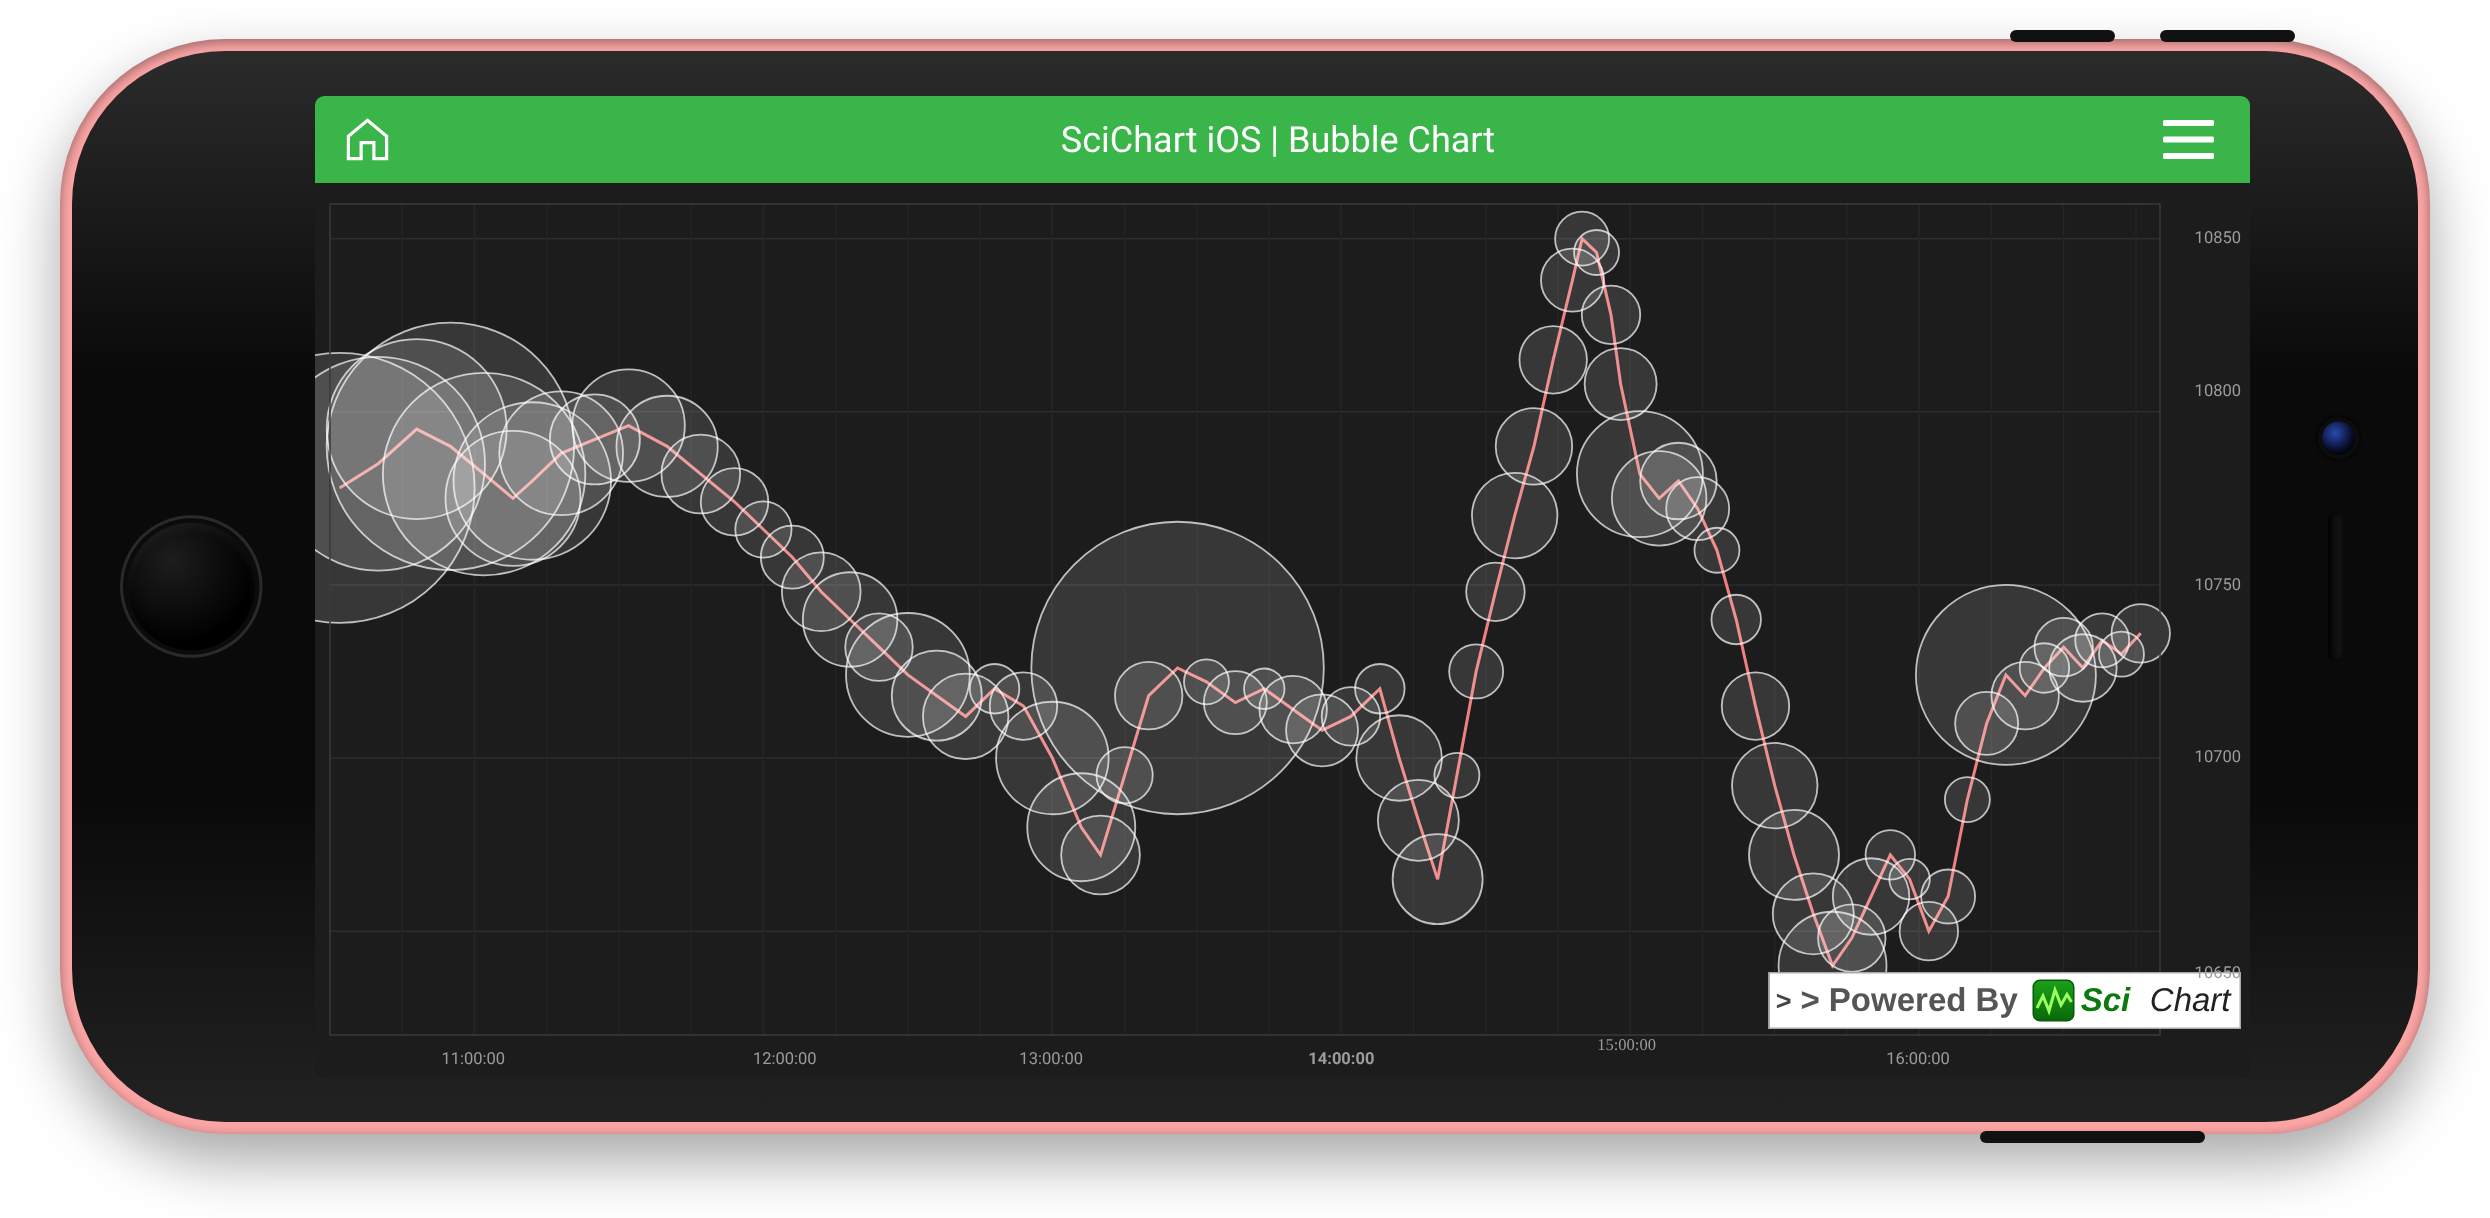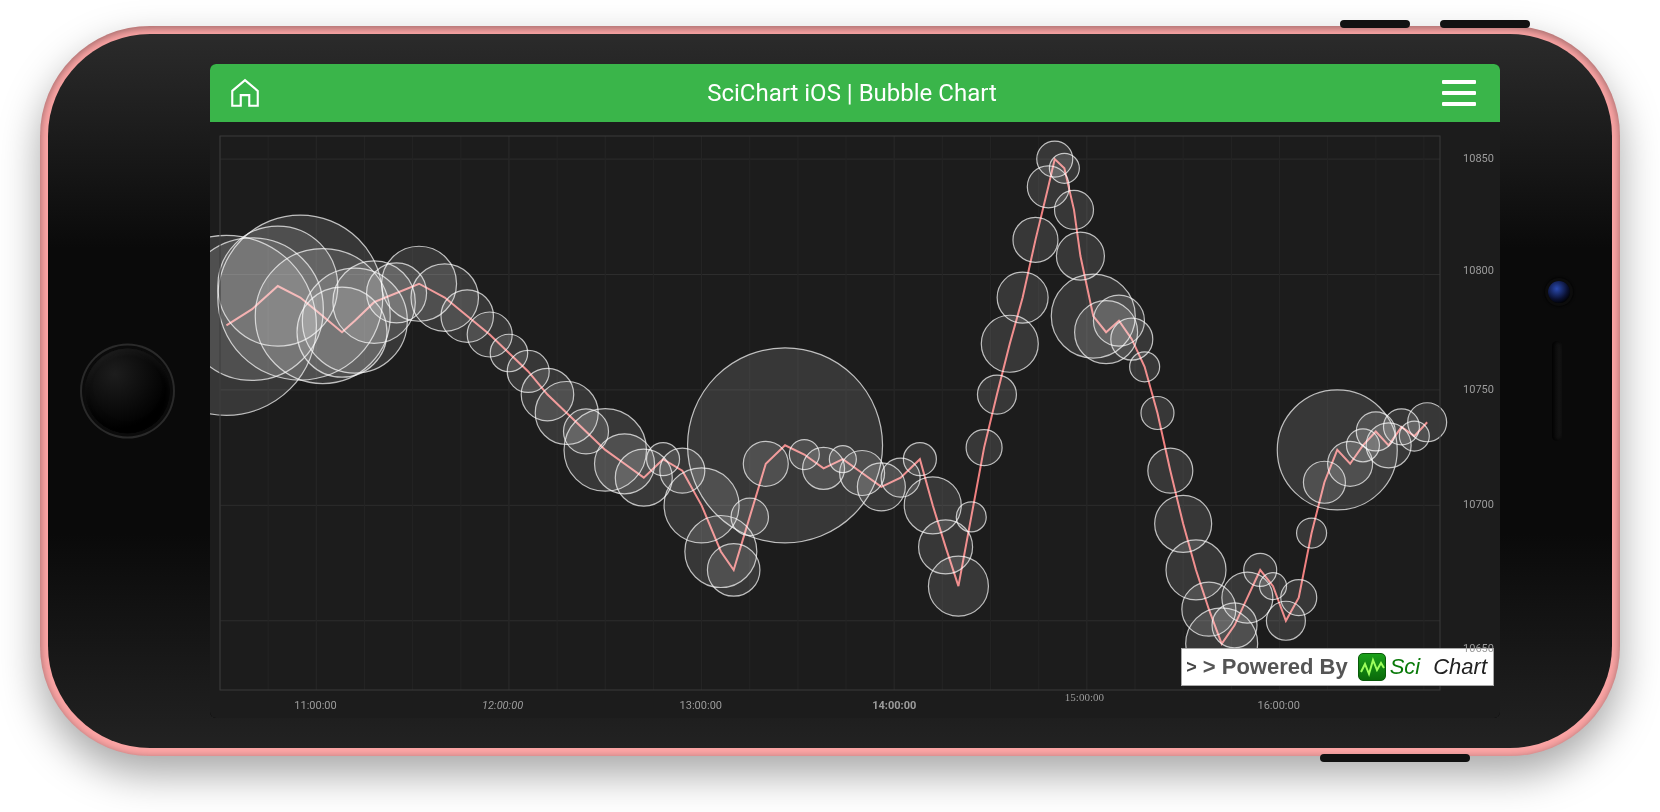--- a/index.html
+++ b/index.html
@@ -49,21 +49,21 @@
     position:absolute;right:6px;bottom:32px;background:#fff;border:1px solid #aaa;
     height:36px;display:flex;align-items:center;padding:0 6px 0 4px;
     font-family:Verdana,Geneva,sans-serif;font-size:22px;color:#333;
   }
   .logo-badge .pb{font-weight:700;color:#555;}
   .logo-badge .arrow{color:#444;font-weight:700;margin-right:6px;font-size:18px;}
   .logo-mark{width:26px;height:26px;border-radius:5px;margin:0 4px 0 10px;
     background:linear-gradient(180deg,#1aa01a,#0a6a0a);position:relative;overflow:hidden;
     border:1px solid #0a5a0a;}
   .logo-mark svg{position:absolute;inset:0;}
-  .sci{color:#0a7a0a;font-style:italic;font-weight:400;}
+  .sci{color:#0a7a0a;font-style:italic;font-weight:700;}
   .chartword{color:#222;font-style:italic;margin-left:13px;}
 
   .xtick,.ytick{position:absolute;color:#9c9c9c;font-size:11px;}
 </style>
 </head>
 <body>
 
 <div class="phone">
   <div class="side-btn btn-top1"></div>
   <div class="side-btn btn-top2"></div>
@@ -217,24 +217,24 @@
           <svg viewBox="0 0 26 26">
               <polyline points="2,18 6,10 10,20 14,6 18,16 22,9 25,14" fill="none" stroke="#9dff5c" stroke-width="2"></polyline>
             </svg>
         </span>
         <span class="sci">Sci</span>
           <span class="chartword">Chart</span>
       </div>
     <div class="ytick" style="right: 6px; top: 491.75px; margin-top: 28px;">10650</div>
         <div class="ytick" style="right: 6px; top: 376.333px;">10700</div>
         <div class="ytick" style="right: 6px; top: 260.917px; margin-left: 20px;">10750</div>
-        <div class="ytick" style="right: 6px; top: 142px; text-align: center;">10800</div>
+        <div class="ytick" style="right: 6px; top: 132px; text-align: center;">10800</div>
         <div class="ytick" style="right: 6px; top: 30.0833px;">10850</div>
         <div class="xtick" style="left: 84.3158px; bottom: 6px; text-align: center;">11:00:00</div>
-        <div class="xtick" style="left: 272px; bottom: 6px; font-style: italic;">12:00:00</div>
+        <div class="xtick" style="left: 292px; bottom: 6px;">12:00:00</div>
         <div class="xtick" style="left: 469.579px; bottom: 6px;">13:00:00</div>
         <div class="xtick" style="left: 662.211px; bottom: 6px; font-weight: bold;">14:00:00</div>
         <div class="xtick" style="left: 854.842px; bottom: 15px; font-family: Liberation Serif, serif;">15:00:00</div>
         <div class="xtick" style="left: 1047.47px; bottom: 6px;">16:00:00</div>
       </div>
 
   </div>
 </div>
 
 </body></html>

